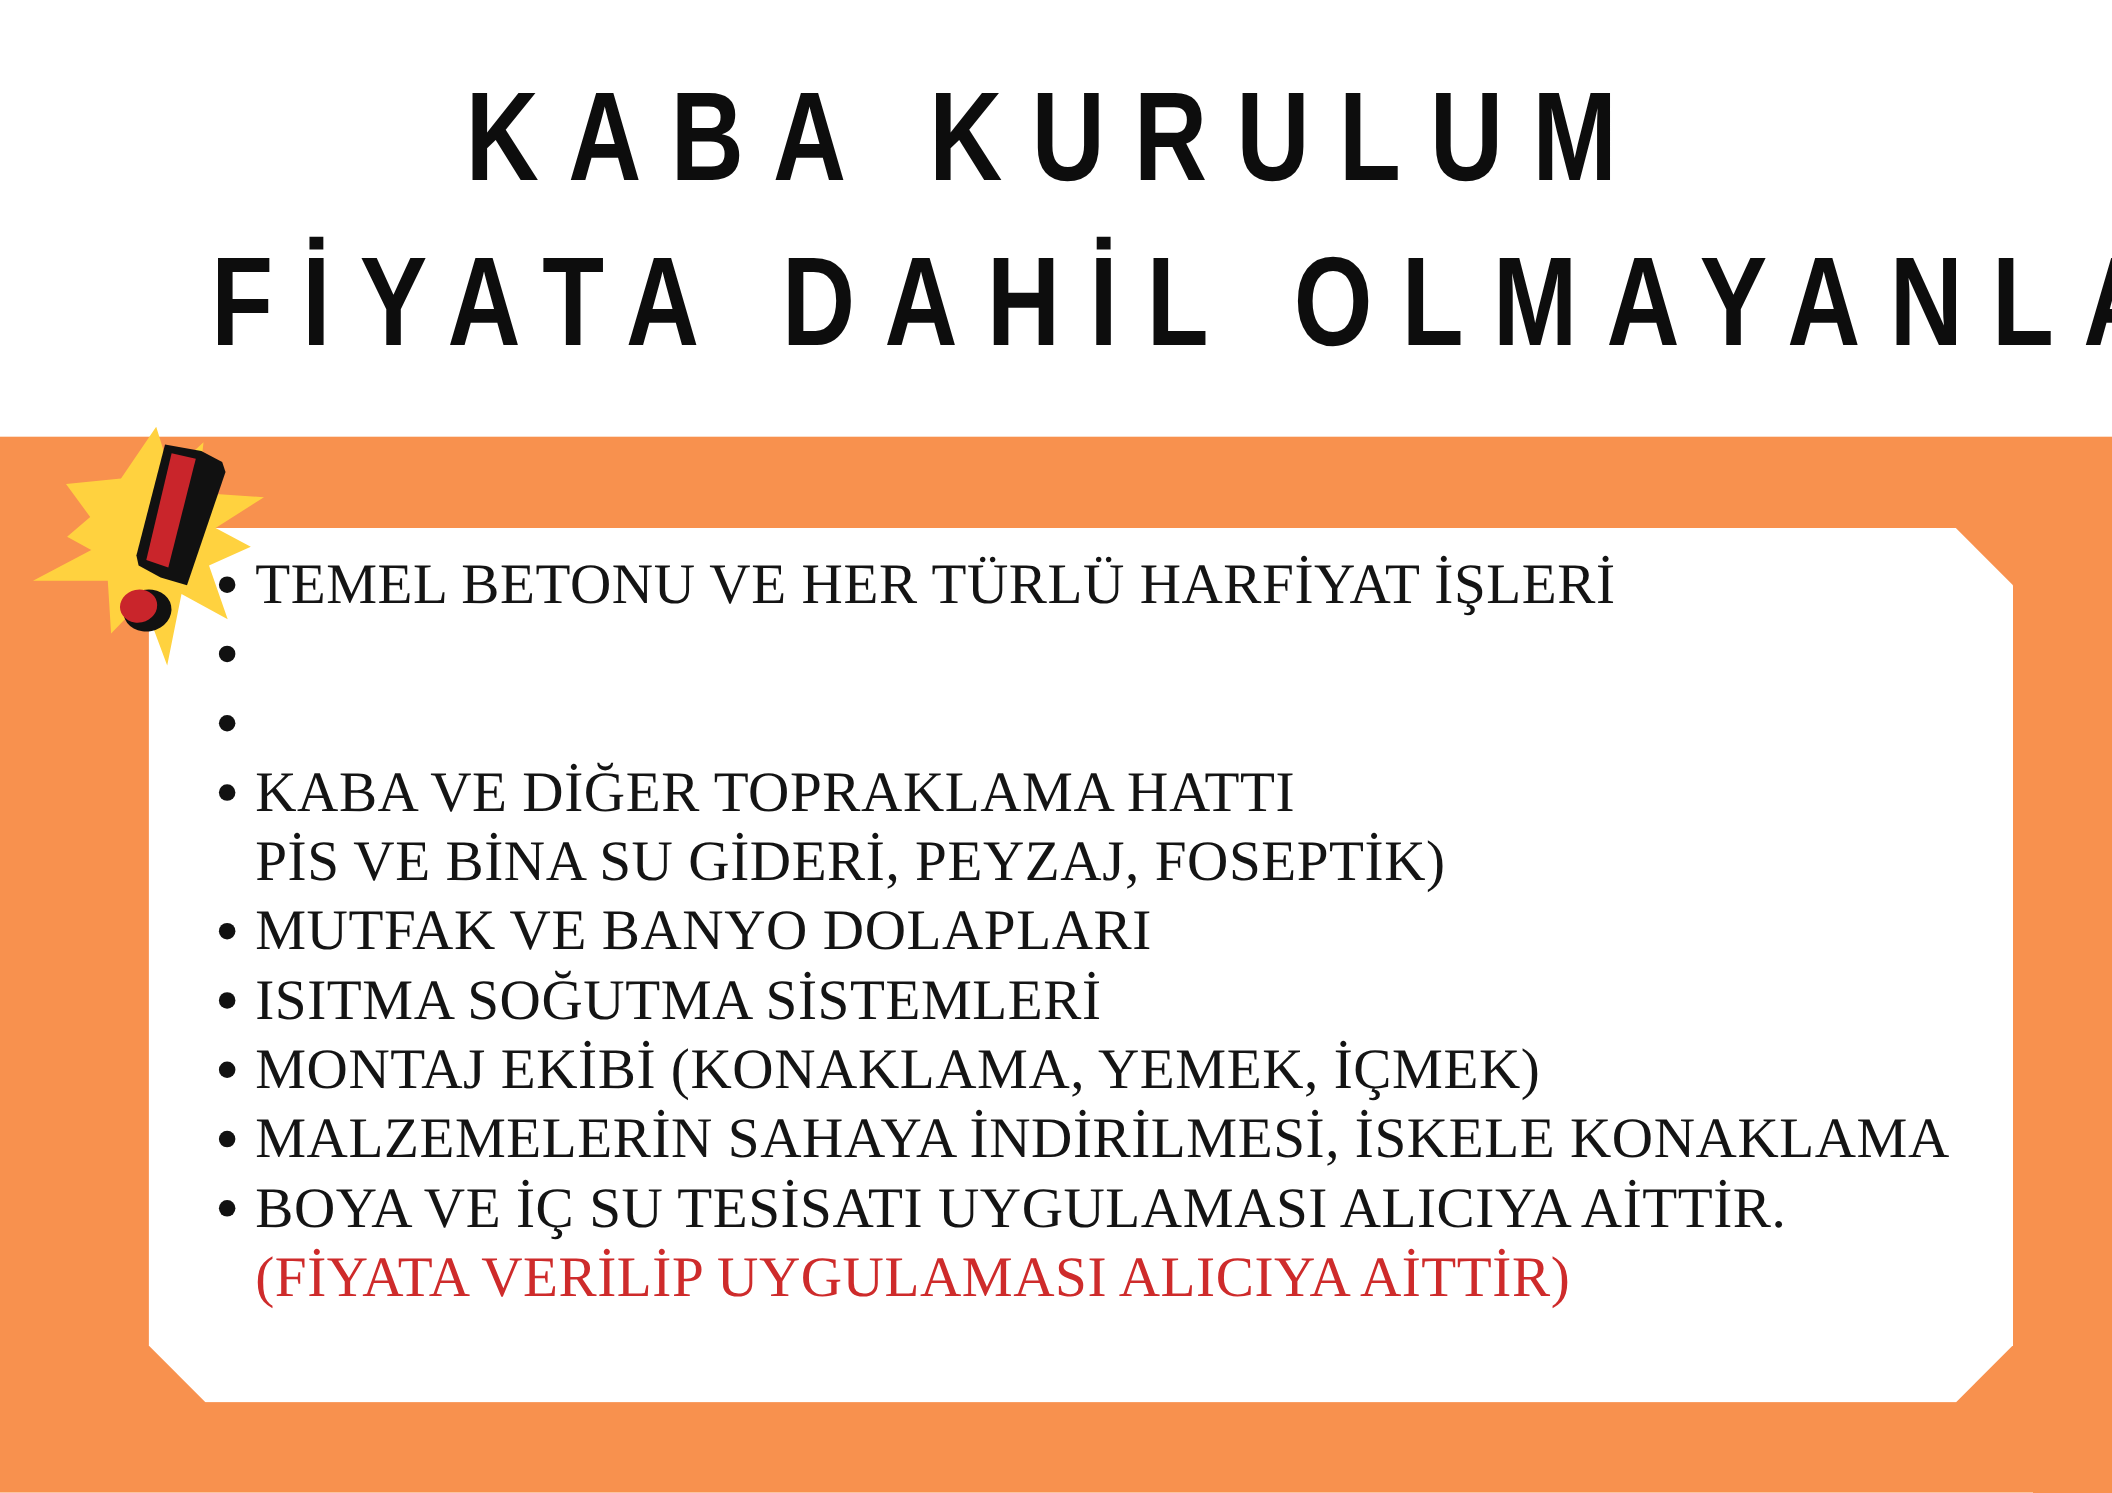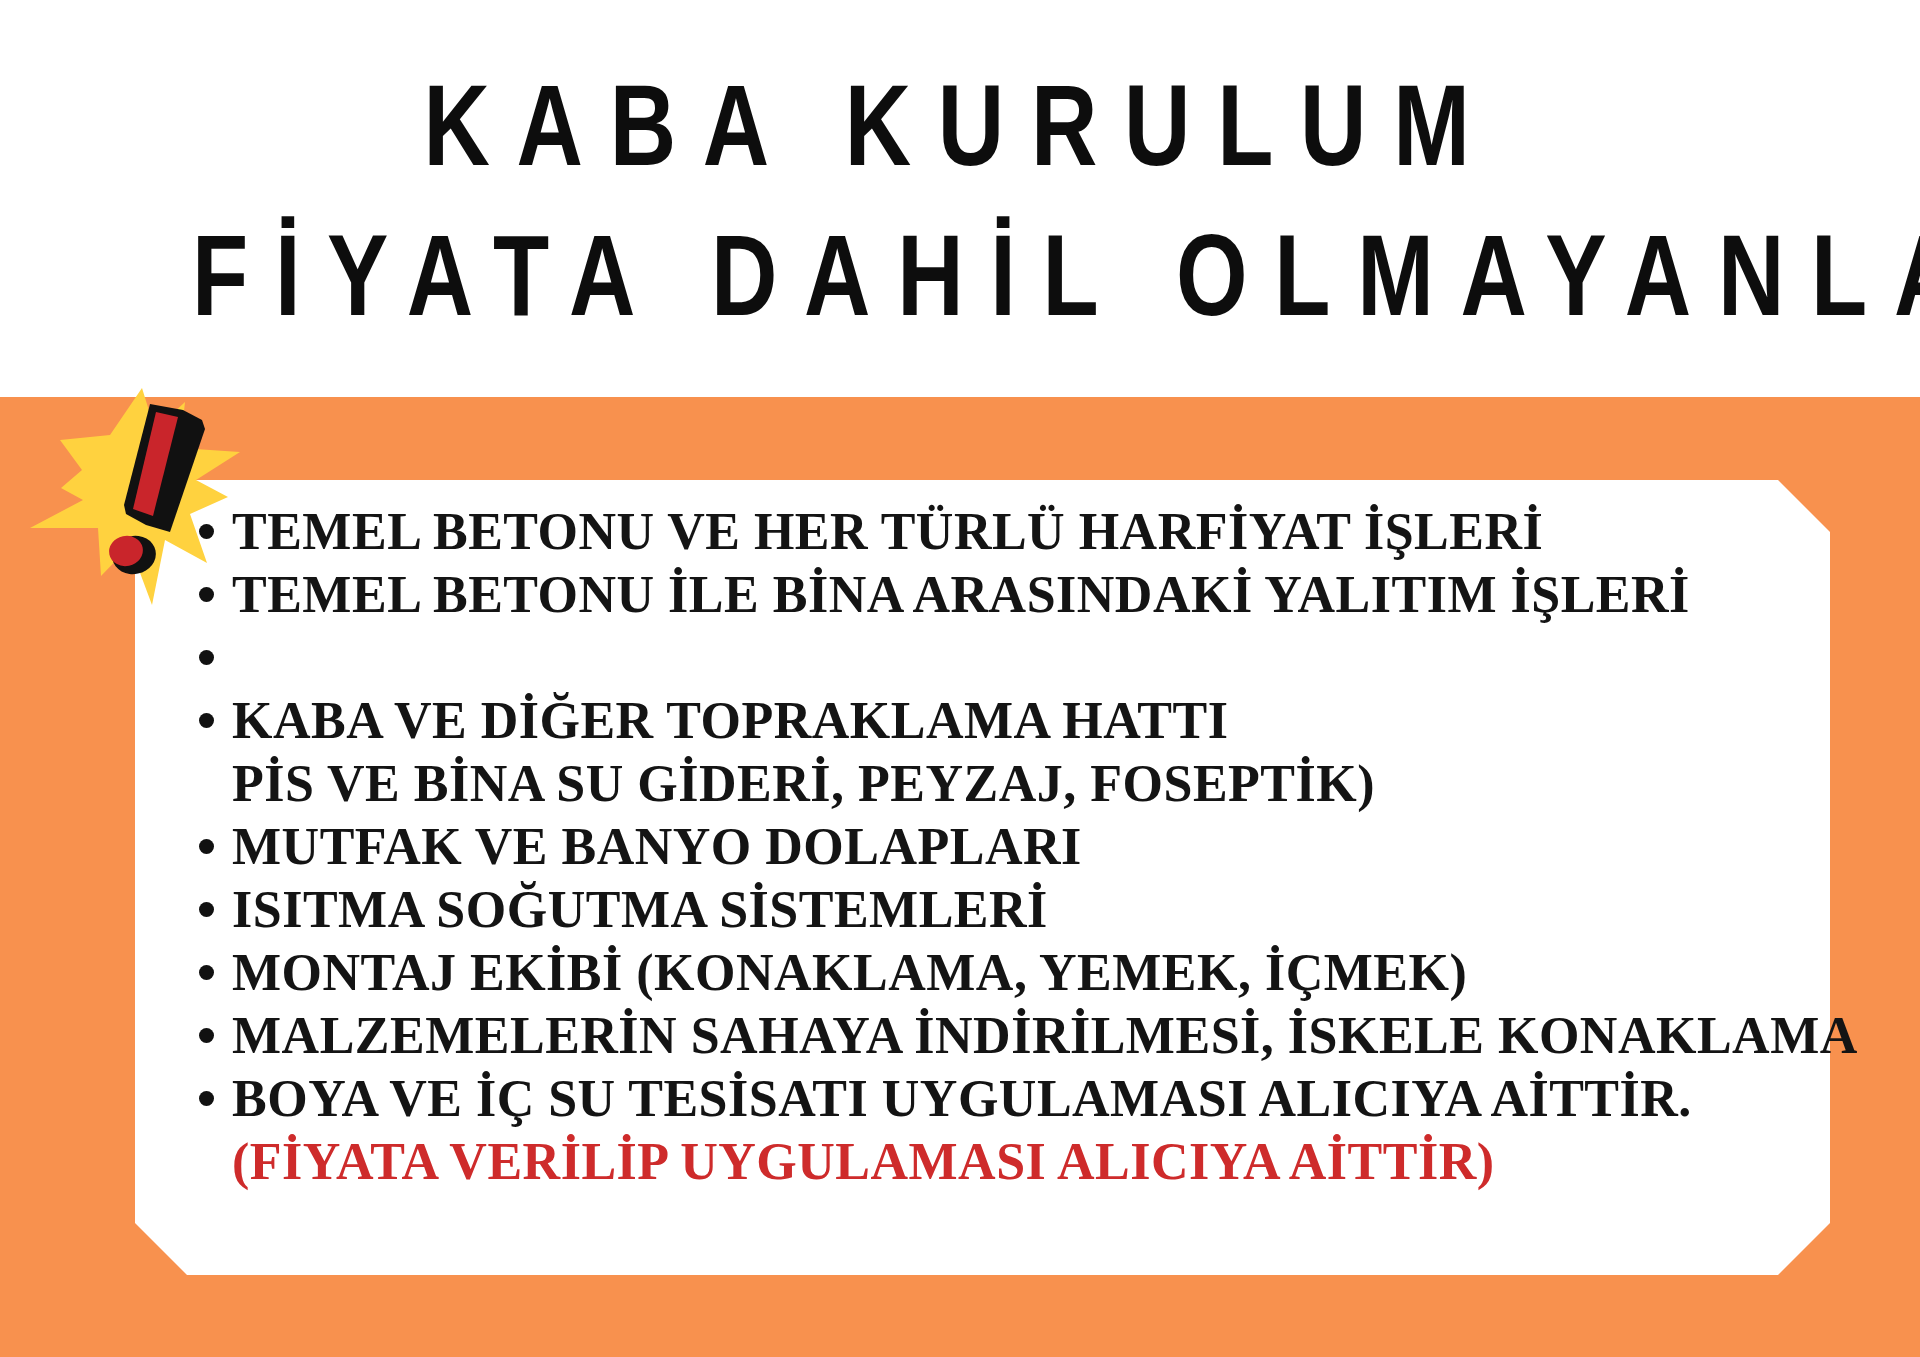--- a/index.html
+++ b/index.html
@@ -77,21 +77,21 @@
     justify-content:center;
     align-items:center;
   }
   .dot{
     width:15px;height:15px;
     border-radius:50%;
     background:#111111;
   }
   .row-text{
     font-family:"Liberation Serif", serif;
-    font-weight:bold;
+    font-weight:normal;
     font-size:52px;
     line-height:63px;
     letter-spacing:0.5px;
     color:#141414;
     white-space:nowrap;
   }
   .row-text.red{color:var(--red-text,#CE2B2B);}
 </style>
 </head>
 <body style="--orange: #F8914E; --red-text: #CE2B2B;">
@@ -123,21 +123,20 @@
     <div class="bullet-col">
       <div class="dot"></div>
     </div>
     <div class="row-text">TEMEL BETONU VE HER TÜRLÜ HARFİYAT İŞLERİ</div>
   </div>
 
   <div class="row">
     <div class="bullet-col">
       <div class="dot"></div>
     </div>
-    <div class="row-text">TEMEL BETONU İLE BİNA ARASINDAKİ YALITIM İŞLERİ</div>
   </div>
 
   <div class="row">
     <div class="bullet-col">
       <div class="dot"></div>
     </div>
   </div>
 
   <div class="row">
     <div class="bullet-col">

